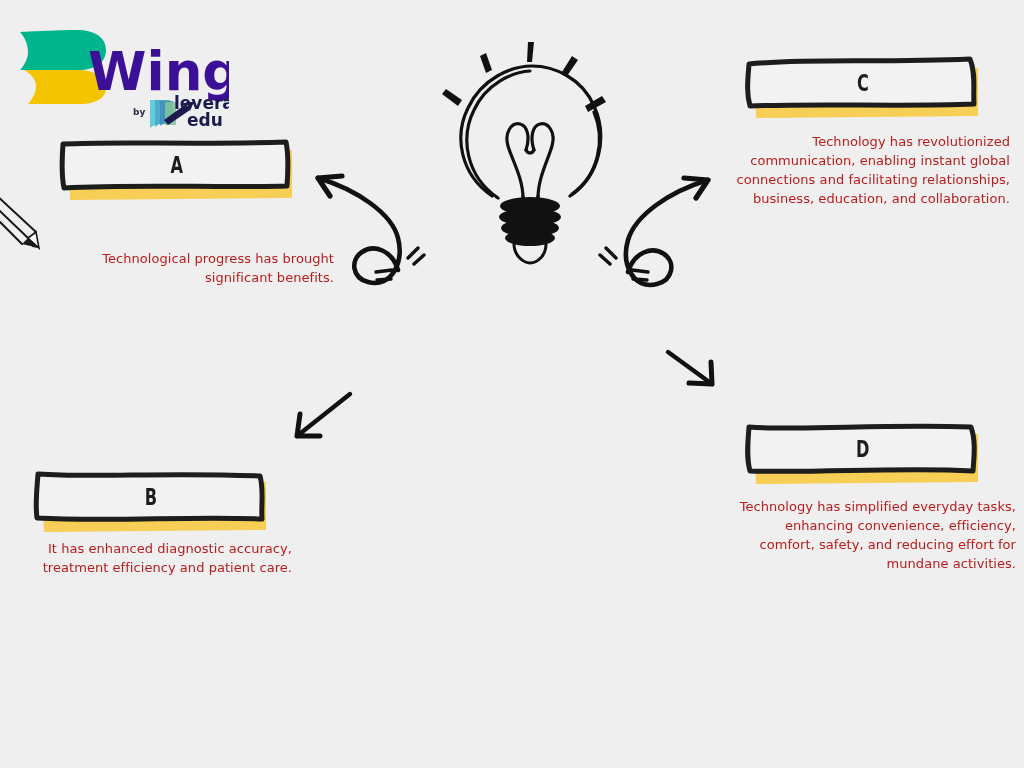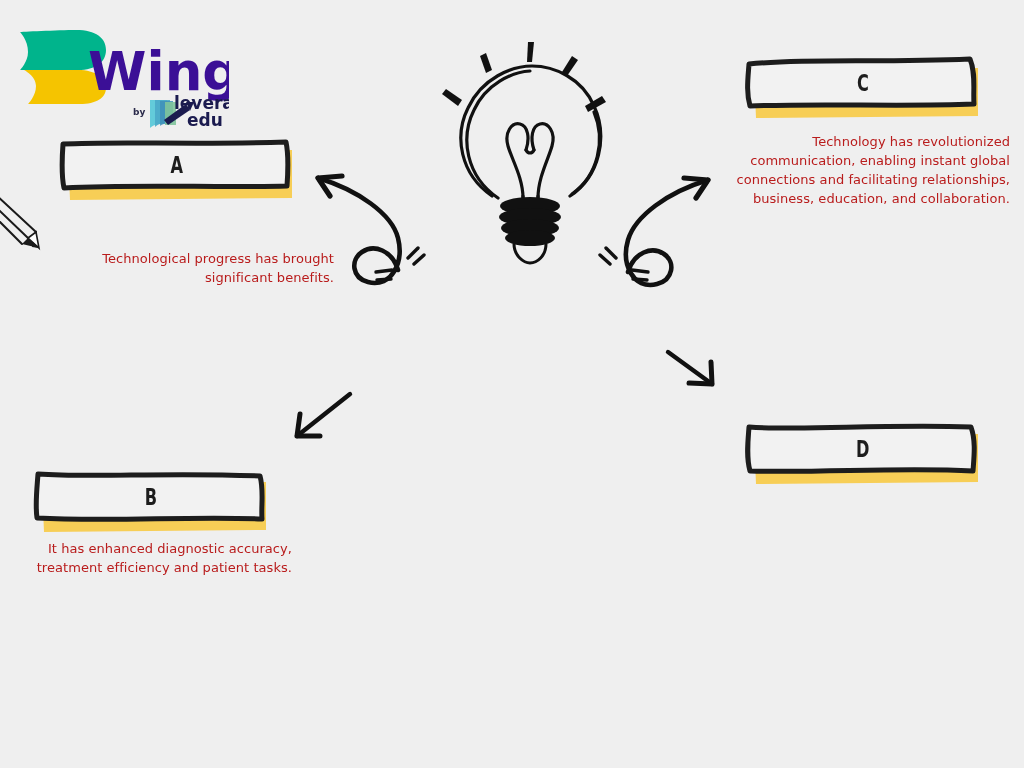--- a/index.html
+++ b/index.html
@@ -251,32 +251,33 @@
   </div>
   <div class="desc" id="desc-a">Technological progress has brought significant benefits.</div>
 
   <div class="hbox" id="box-b">
     <svg width="238" height="56" viewBox="0 0 238 56">
       <path d="M10 14 L234 12 L234 60 L12 62 Z" fill="#f7ce56"></path>
       <path d="M6 4 C62 8 132 2 228 6 C232 20 229 36 230 49 C158 46 78 52 5 48 C3 34 5 18 6 4 Z" fill="#f2f2f2" stroke="#1d1d1d" stroke-width="5" stroke-linejoin="round"></path>
     </svg>
     <div class="hlabel">B</div>
   </div>
-  <div class="desc" id="desc-b">It has enhanced diagnostic accuracy, treatment efficiency and patient tasks.</div>
+  <div class="desc" id="desc-b">It has enhanced diagnostic accuracy, treatment efficiency and patient care.</div>
 
   <div class="hbox" id="box-c">
     <svg width="238" height="56" viewBox="0 0 238 56">
       <path d="M10 14 L234 12 L234 60 L12 62 Z" fill="#f7ce56"></path>
       <path d="M5 8 C64 2 134 7 226 3 C232 17 229 34 230 48 C156 51 76 47 6 50 C2 36 4 22 5 8 Z" fill="#f2f2f2" stroke="#1d1d1d" stroke-width="5" stroke-linejoin="round"></path>
     </svg>
     <div class="hlabel">C</div>
   </div>
   <div class="desc" id="desc-c">Technology has revolutionized communication, enabling instant global connections and facilitating relationships, business, education, and collaboration.</div>
 
   <div class="hbox" id="box-d">
     <svg width="238" height="56" viewBox="0 0 238 56">
       <path d="M10 14 L234 12 L234 60 L12 62 Z" fill="#f7ce56"></path>
       <path d="M5 5 C62 9 132 2 227 5 C232 19 230 35 229 49 C158 45 78 51 6 49 C2 35 4 19 5 5 Z" fill="#f2f2f2" stroke="#1d1d1d" stroke-width="5" stroke-linejoin="round"></path>
     </svg>
     <div class="hlabel">D</div>
   </div>
+  <div class="desc" id="desc-d">Technology has simplified everyday tasks, enhancing convenience, efficiency, comfort, safety, and reducing effort for mundane activities.</div>
 
 </div>
 
 </body></html>

